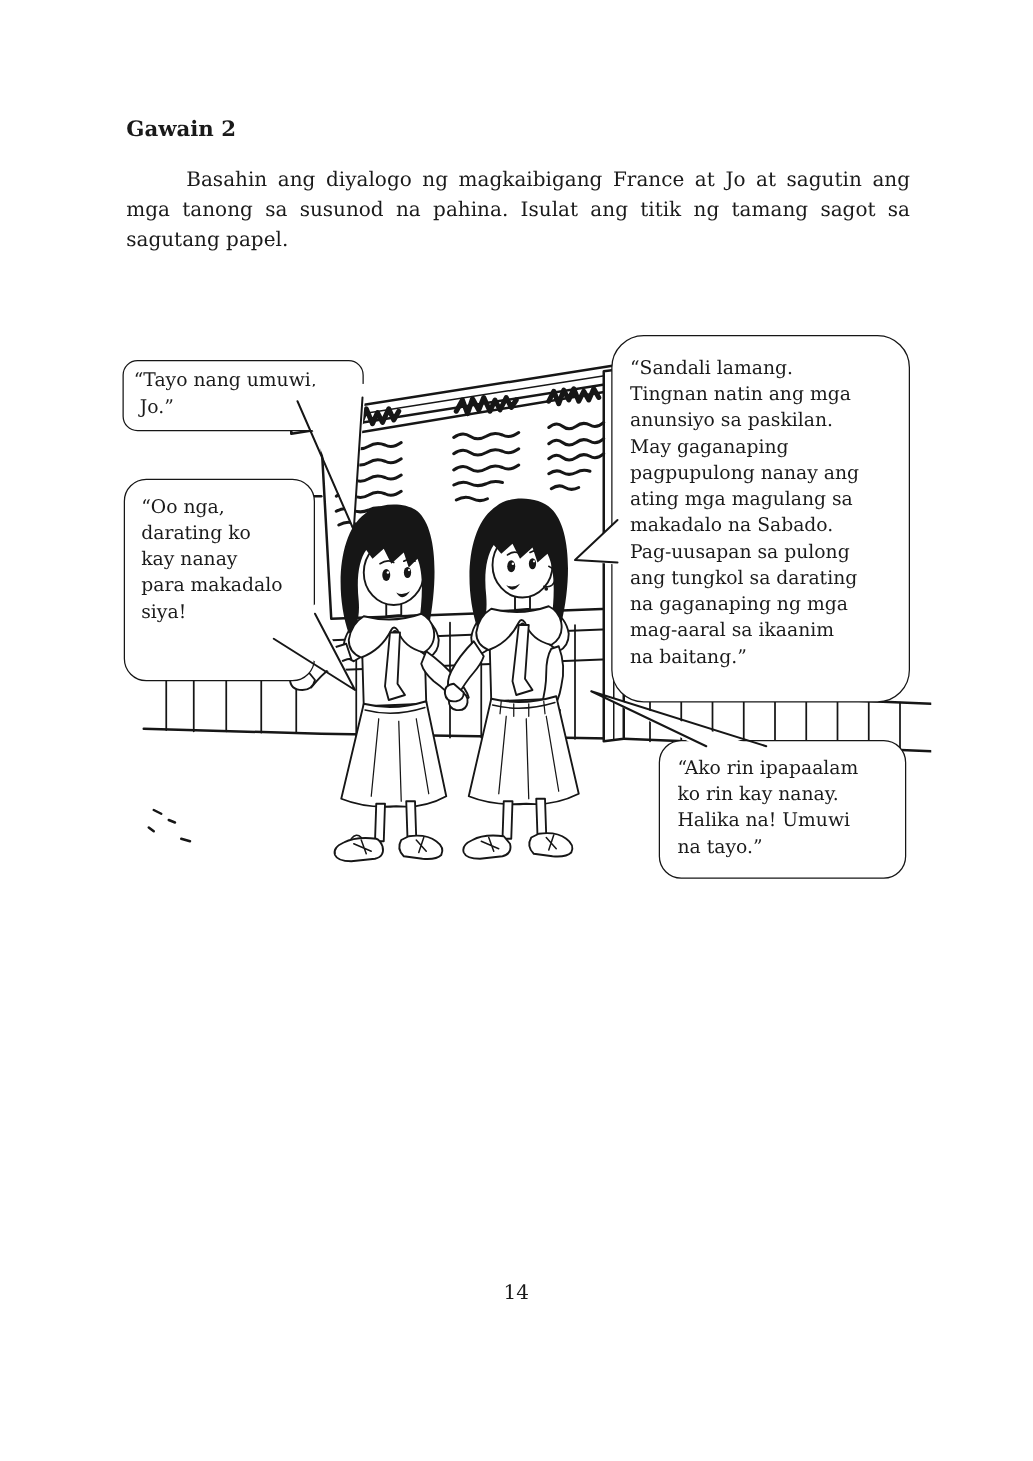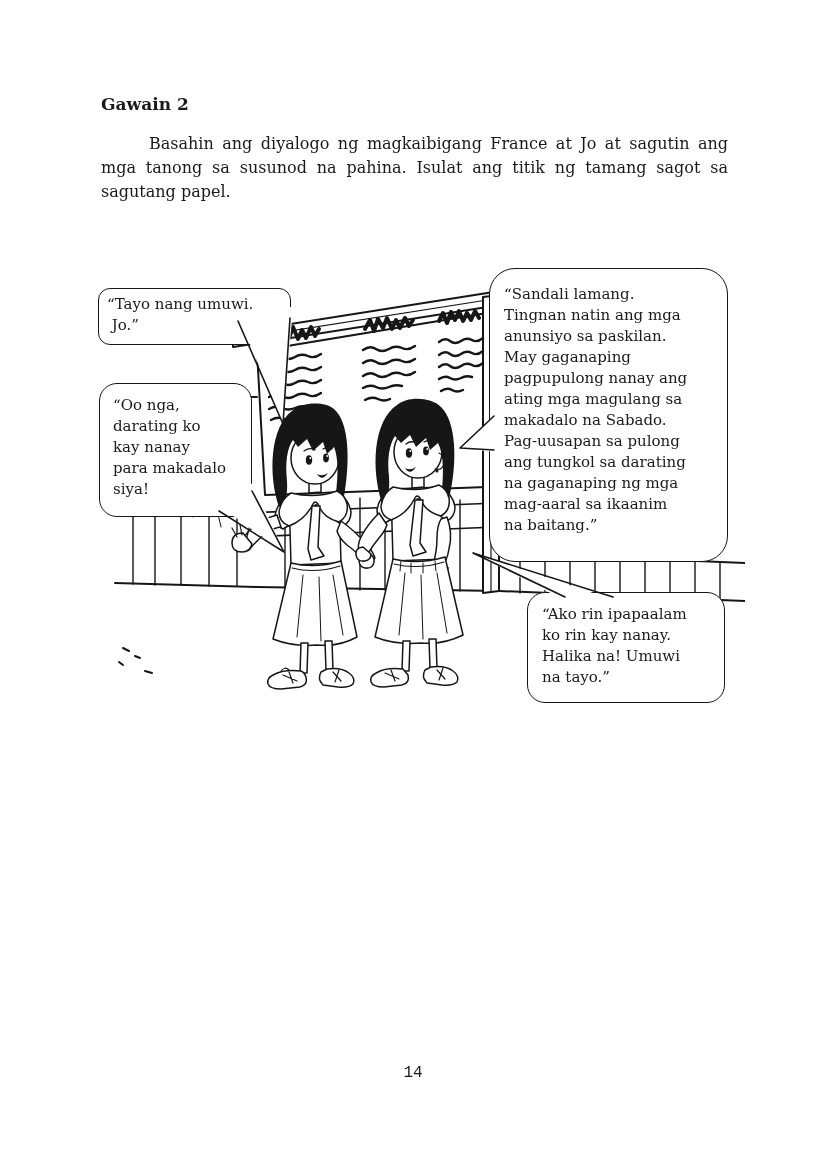--- a/index.html
+++ b/index.html
@@ -15,24 +15,24 @@
   }
   .comic { position:absolute; left:85px; top:255px; width:660px; height:470px; }
   .scene { position:absolute; left:0; top:0; z-index:1; }
   .tails { position:absolute; left:0; top:0; z-index:3; pointer-events:none; }
   .bubble {
     position:absolute; z-index:2; background:#ffffff;
     border:1.6px solid #161616; box-sizing:border-box;
     font-size:15px; line-height:21px; color:#1a1a1a;
   }
   .b1 { left:13px;  top:21px;  width:193px; height:57px;  border-radius:12px; padding:5px 8px;margin-top:12px; }
-  .b2 { left:14px;  top:128px; width:153px; height:134px; border-radius:18px; padding:11px 13px; }
+  .b2 { left:14px;  top:128px; width:153px; height:162px; border-radius:18px; padding:11px 13px; }
   .b3 { left:404px; top:13px;  width:239px; height:294px; border-radius:26px; padding:15px 14px; }
   .b4 { left:442px; top:337px; width:198px; height:111px; border-radius:18px; padding:11px 14px; }
-  .pageno { position:absolute; left:0; top:1064px; width:100%; text-align:center; font-size:16px;font-family:Liberation Mono, monospace; }
+  .pageno { position:absolute; left:0; top:1024px; width:100%; text-align:center; font-size:16px; }
 </style>
 </head>
 <body>
 
 <div class="page">
 
   <div class="heading">Gawain 2</div>
 
   <div class="instructions">Basahin ang diyalogo ng magkaibigang France at Jo at sagutin ang mga tanong sa susunod na pahina. Isulat ang titik ng tamang sagot sa sagutang papel.</div>
 

